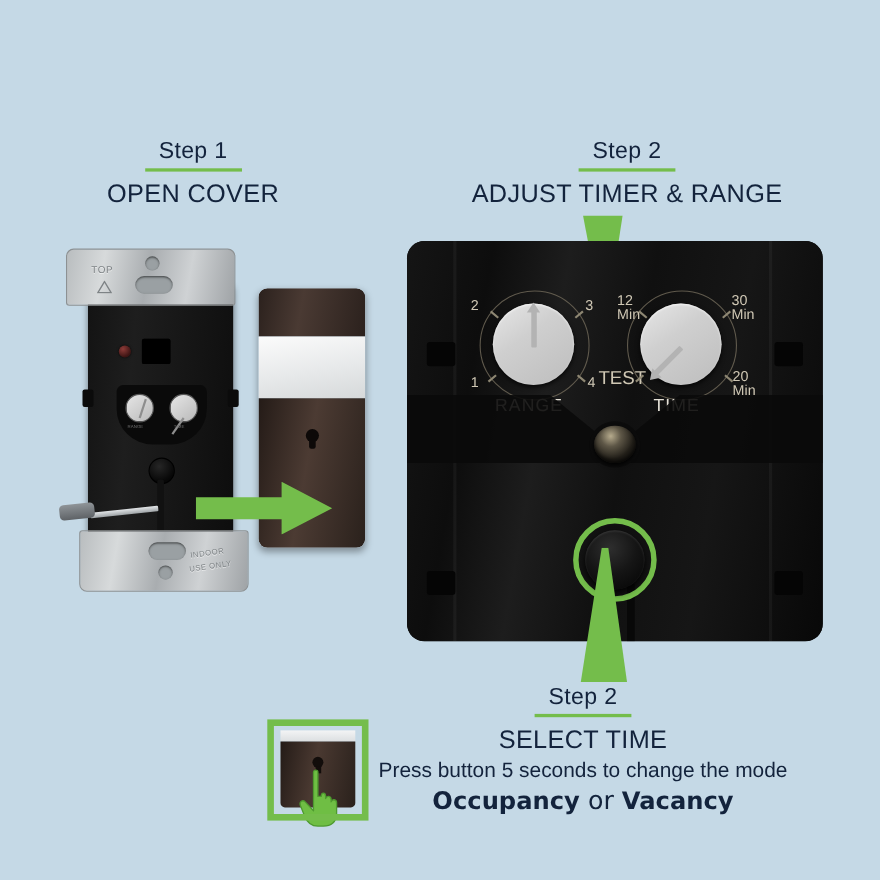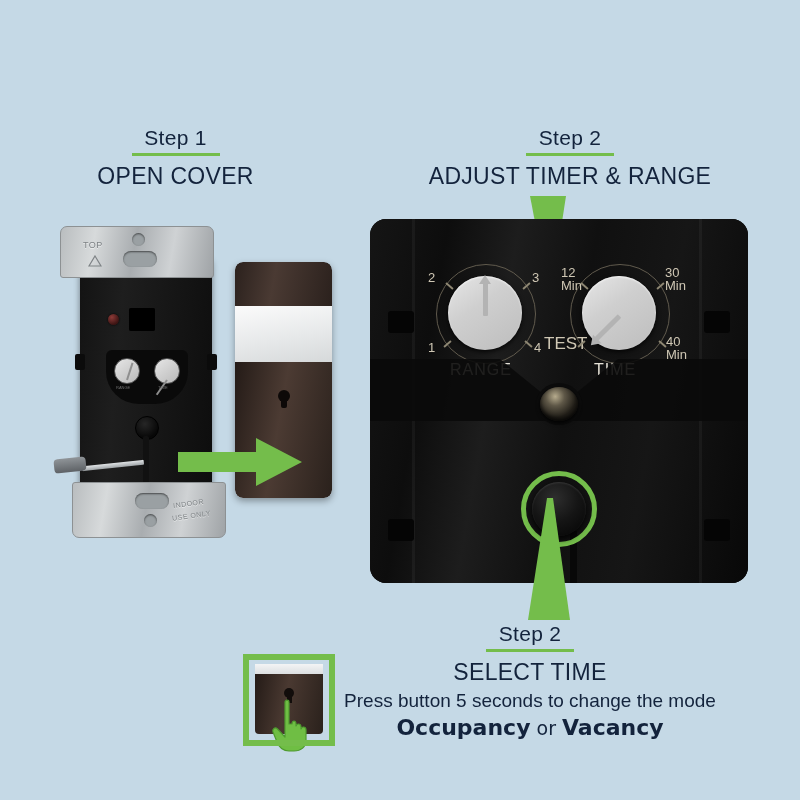--- a/index.html
+++ b/index.html
@@ -37,21 +37,21 @@
 
   #step1-head{left:43px;top:126px;width:265px;}
   #step1-head .step-rule{width:88px;}
   #step2-head{left:400px;top:126px;width:340px;}
   #step2-head .step-rule{width:88px;}
   #step3-head{left:330px;top:622px;width:400px;}
   #step3-head .step-rule{width:88px;}
   .mode-line{font-size:19px;color:#13233c;margin-top:4px;white-space:nowrap;}
   .mode-bold{font-size:22px;font-weight:bold;color:#13233c;margin-top:3px;white-space:nowrap;
              font-family:"DejaVu Sans", sans-serif;}
-  .mode-bold .lite{font-weight:normal;font-size:19px;}
+  .mode-bold .lite{font-weight:normal;font-size:23px;}
 
   
   #plate-group{position:absolute;left:60px;top:200px;width:180px;height:360px;}
   .plate-metal{
     position:absolute;background:linear-gradient(100deg,#b9bdbf 0%,#d7dadb 22%,#a9adb0 48%,#cfd2d4 72%,#9fa3a6 100%);
     border-radius:6px;border:1px solid #8d9193;
   }
   #plate-top{left:0;top:26px;width:152px;height:50px;border-radius:7px 7px 3px 3px;}
   #plate-bot{left:12px;top:282px;width:152px;height:54px;border-radius:3px 3px 7px 7px;}
   .plate-slot{position:absolute;background:#9aa0a3;border-radius:10px;
@@ -296,21 +296,21 @@
         </div>
         <div class="tick-mark" style="left:152px;top:24px;transform:rotate(40deg);"></div>
         <div class="tick-lbl" style="left:237px;top:5px;">
           <span>30</span><br>
           <span class="sm">Min</span>
         </div>
         <div class="tick-mark" style="left:228px;top:24px;transform:rotate(-40deg);"></div>
         <div class="tick-lbl sm" style="left:116px;top:76px;">TEST</div>
         <div class="tick-mark" style="left:149px;top:82px;transform:rotate(-40deg);"></div>
         <div class="tick-lbl" style="left:238px;top:74px;">
-          <span>40</span><br>
+          <span>20</span><br>
           <span class="sm">Min</span>
         </div>
         <div class="tick-mark" style="left:230px;top:82px;transform:rotate(40deg);"></div>
         <div class="dial-name" style="left:166px;top:100px;">TIME</div>
       </div>
     </div>
 
     <svg class="v-groove" viewBox="0 0 378 62" preserveAspectRatio="none">
       <path d="M0,0 L130,0 L189,48 L248,0 L378,0 L378,62 L0,62 Z" fill="#0a0a0a" opacity=".9"></path>
     </svg>

